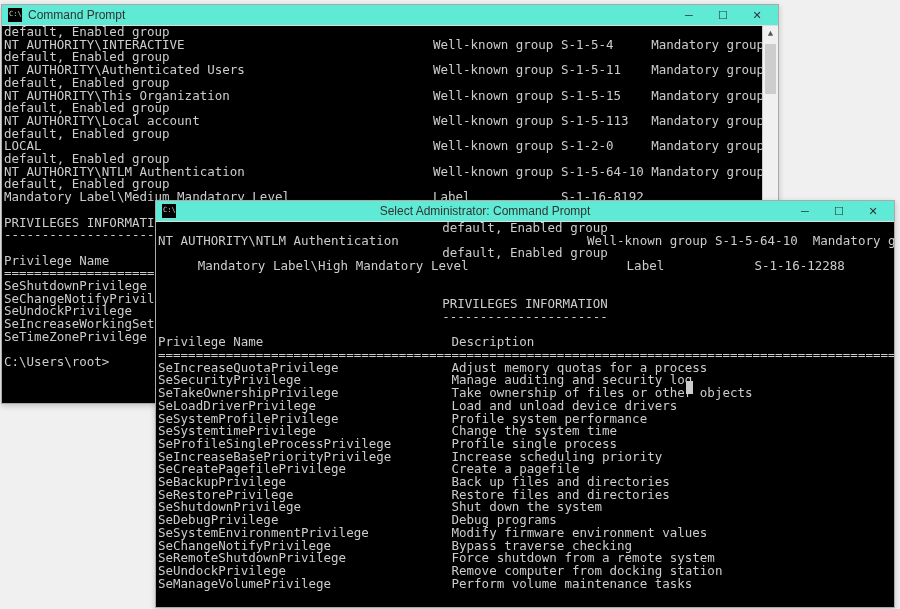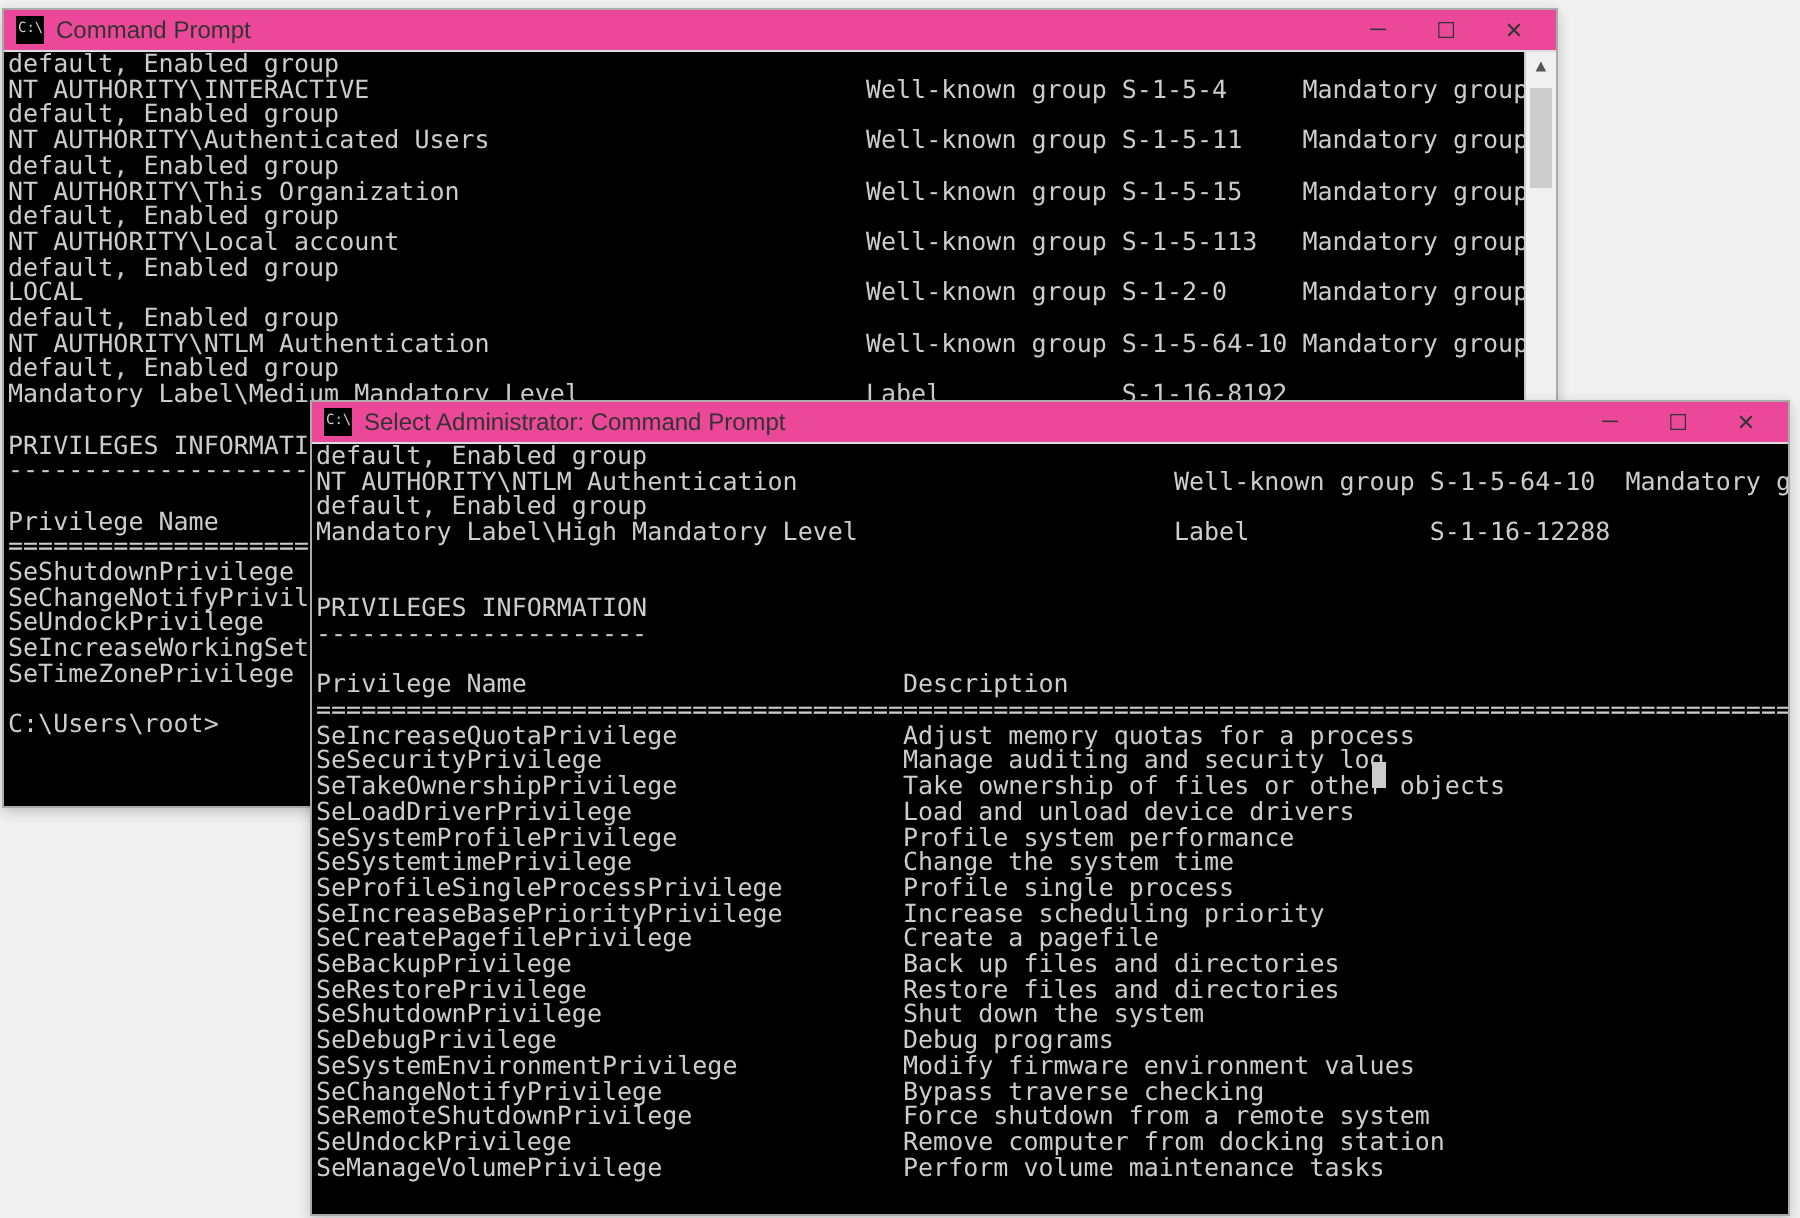--- a/index.html
+++ b/index.html
@@ -14,24 +14,24 @@
   }
   .window {
     position: absolute;
     background: #fff;
     border: 1px solid #aaa;
     display: flex;
     flex-direction: column;
     box-shadow: 0 2px 6px rgba(0,0,0,0.2);
   }
   .win1 { left: 1px; top: 4px; width: 778px; height: 400px; }
-  .win2 { left: 155px; top: 200px; width: 740px; height: 408px; }
+  .win2 { left: 155px; top: 200px; width: 740px; height: 408px; text-align: center; }
   .titlebar {
     height: 21px;
-    background: #ec4899;
+    background: #5eead4;
     border-bottom: 1px solid #ddd;
     display: flex;
     align-items: center;
     padding: 0 4px 0 6px;
     font-family: "Segoe UI", Tahoma, sans-serif;
     font-size: 12px;
     color: #333;
   }
   .title-icon {
     width: 14px; height: 14px;

